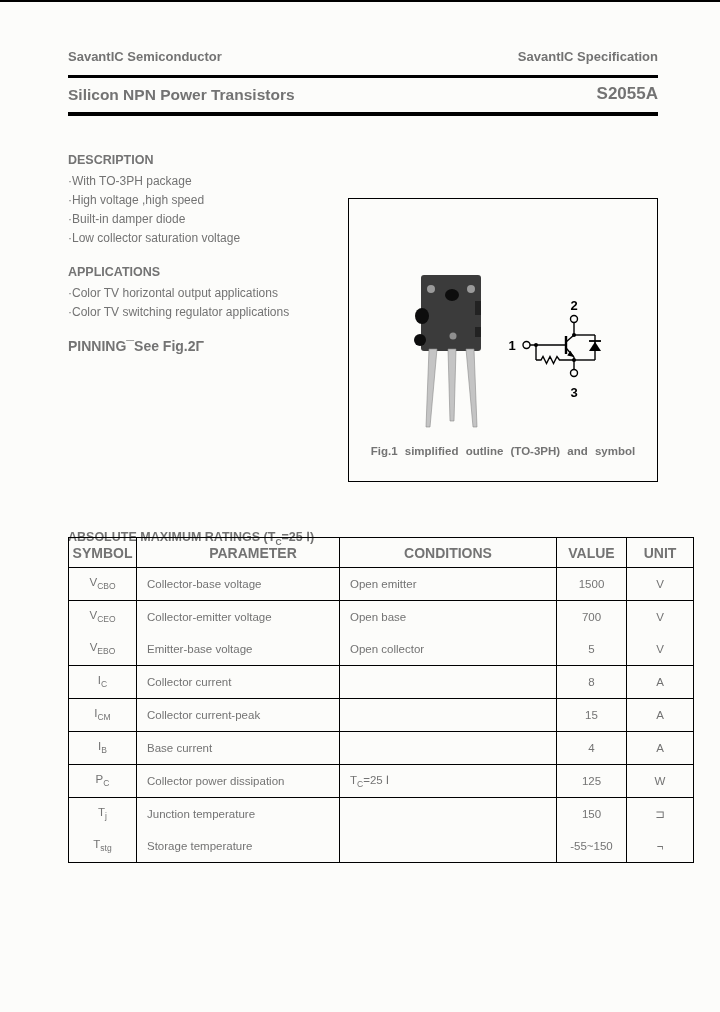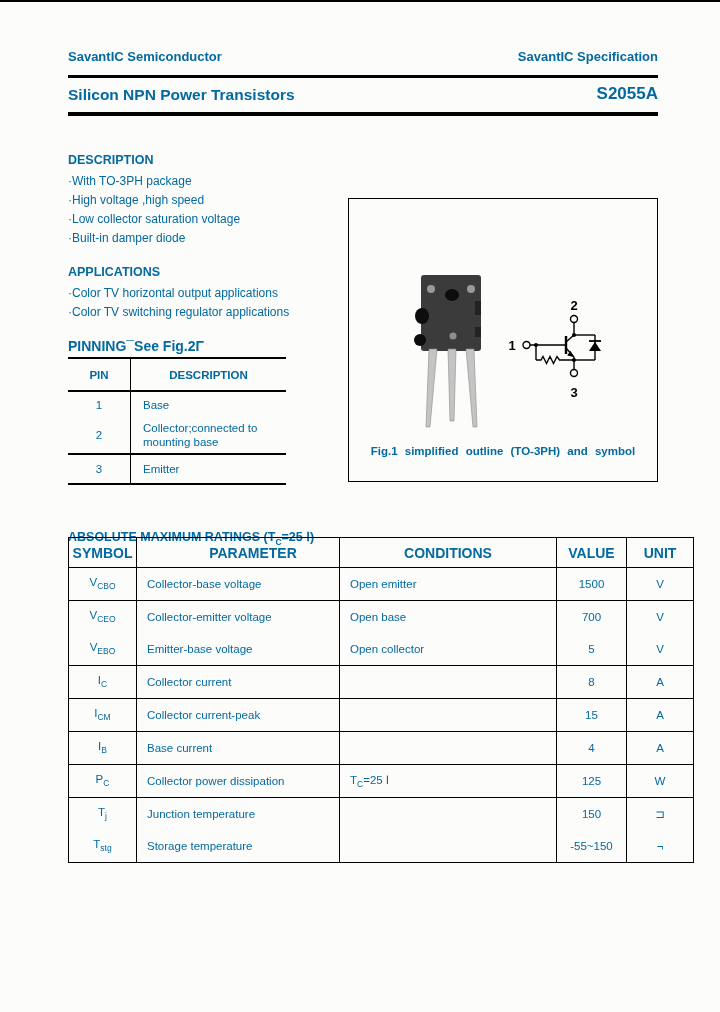--- a/index.html
+++ b/index.html
@@ -1,17 +1,17 @@
 <!DOCTYPE html>
 <html><head>
 <meta charset="utf-8">
 <style>
   html,body{margin:0;padding:0;background:#fcfcfa;}
   .page{position:relative;width:720px;height:1012px;background:#fcfcfa;overflow:hidden;
-        font-family:"Liberation Sans",sans-serif;color:#0369a1;}
+        font-family:"Liberation Sans",sans-serif;color:#737373;}
   .topline{position:absolute;left:0;top:0;width:720px;height:2px;background:#000;}
   .hdr-left{position:absolute;left:68px;top:49px;font-size:13px;font-weight:bold;}
   .hdr-right{position:absolute;right:62px;top:49px;font-size:13px;font-weight:bold;}
   .rule1{position:absolute;left:68px;top:75px;width:590px;height:3px;background:#000;}
   .title-left{position:absolute;left:68px;top:86px;font-size:15.5px;font-weight:bold;}
   .title-right{position:absolute;right:62px;top:84px;font-size:17px;font-weight:bold;}
   .rule2{position:absolute;left:68px;top:112px;width:590px;height:4px;background:#000;}
 
   .sec{position:absolute;left:68px;}
   .sec-head{font-size:12.5px;font-weight:bold;margin:0 0 5px 0;}
@@ -58,52 +58,32 @@
   <div class="hdr-right">SavantIC Specification</div>
   <div class="rule1"></div>
   <div class="title-left">Silicon NPN Power Transistors</div>
   <div class="title-right">S2055A</div>
   <div class="rule2"></div>
 
   <div class="sec" style="top:153px;">
     <div class="sec-head">DESCRIPTION</div>
     <div class="sec-item">·With TO-3PH package</div>
     <div class="sec-item">·High voltage ,high speed</div>
+    <div class="sec-item">·Built-in damper diode</div>
     <div class="sec-item">·Low collector saturation voltage</div>
-    <div class="sec-item">·Built-in damper diode</div>
   </div>
 
   <div class="sec" style="top:265px;">
     <div class="sec-head">APPLICATIONS</div>
     <div class="sec-item">·Color TV horizontal output applications</div>
     <div class="sec-item">·Color TV switching regulator applications</div>
   </div>
 
   <div id="pinning-head">PINNING¯See Fig.2Γ</div>
 
-  <table class="pin-table">
-    <tbody>
-        <tr class="hrow">
-      <th class="c1">PIN</th>
-      <th class="c2">DESCRIPTION</th>
-    </tr>
-    <tr class="r1">
-      <td class="c1">1</td>
-      <td class="c2">Base</td>
-    </tr>
-    <tr class="r2">
-      <td class="c1">2</td>
-      <td class="c2">Collector;connected to mounting base</td>
-    </tr>
-    <tr class="r3">
-      <td class="c1">3</td>
-      <td class="c2">Emitter</td>
-    </tr>
-  </tbody>
-    </table>
 
   <div class="fig-box">
     <svg width="308" height="282" viewBox="0 0 308 282">
 
       <g>
         <rect x="72" y="76" width="60" height="76" rx="3" fill="#3b3b3b"></rect>
         <rect x="126" y="102" width="6" height="14" fill="#222"></rect>
         <rect x="126" y="128" width="6" height="10" fill="#222"></rect>
         <circle cx="82" cy="90" r="4" fill="#9a9a9a"></circle>
         <circle cx="122" cy="90" r="4" fill="#9a9a9a"></circle>

